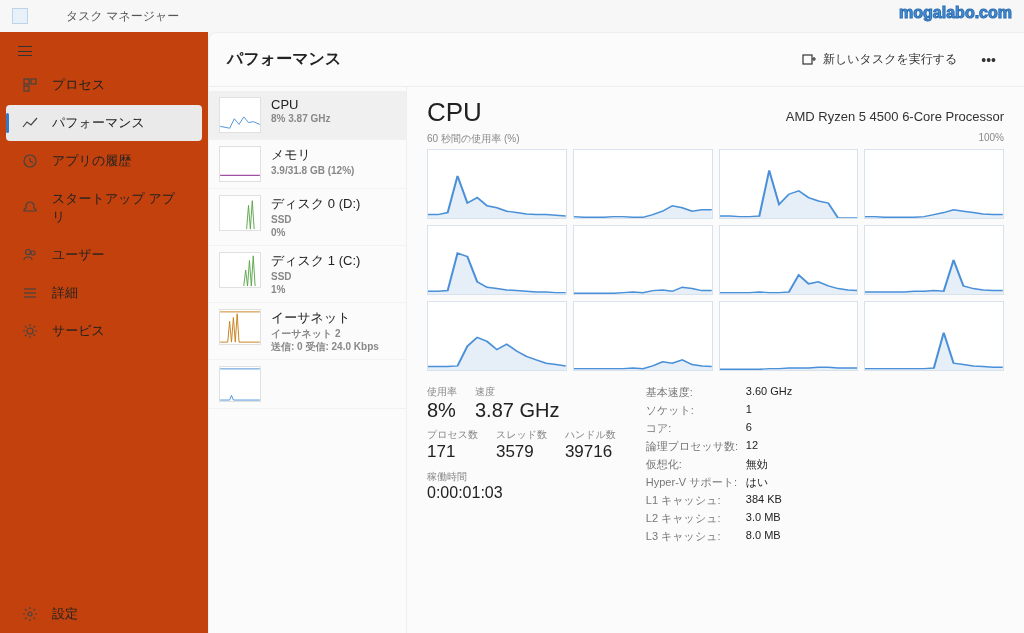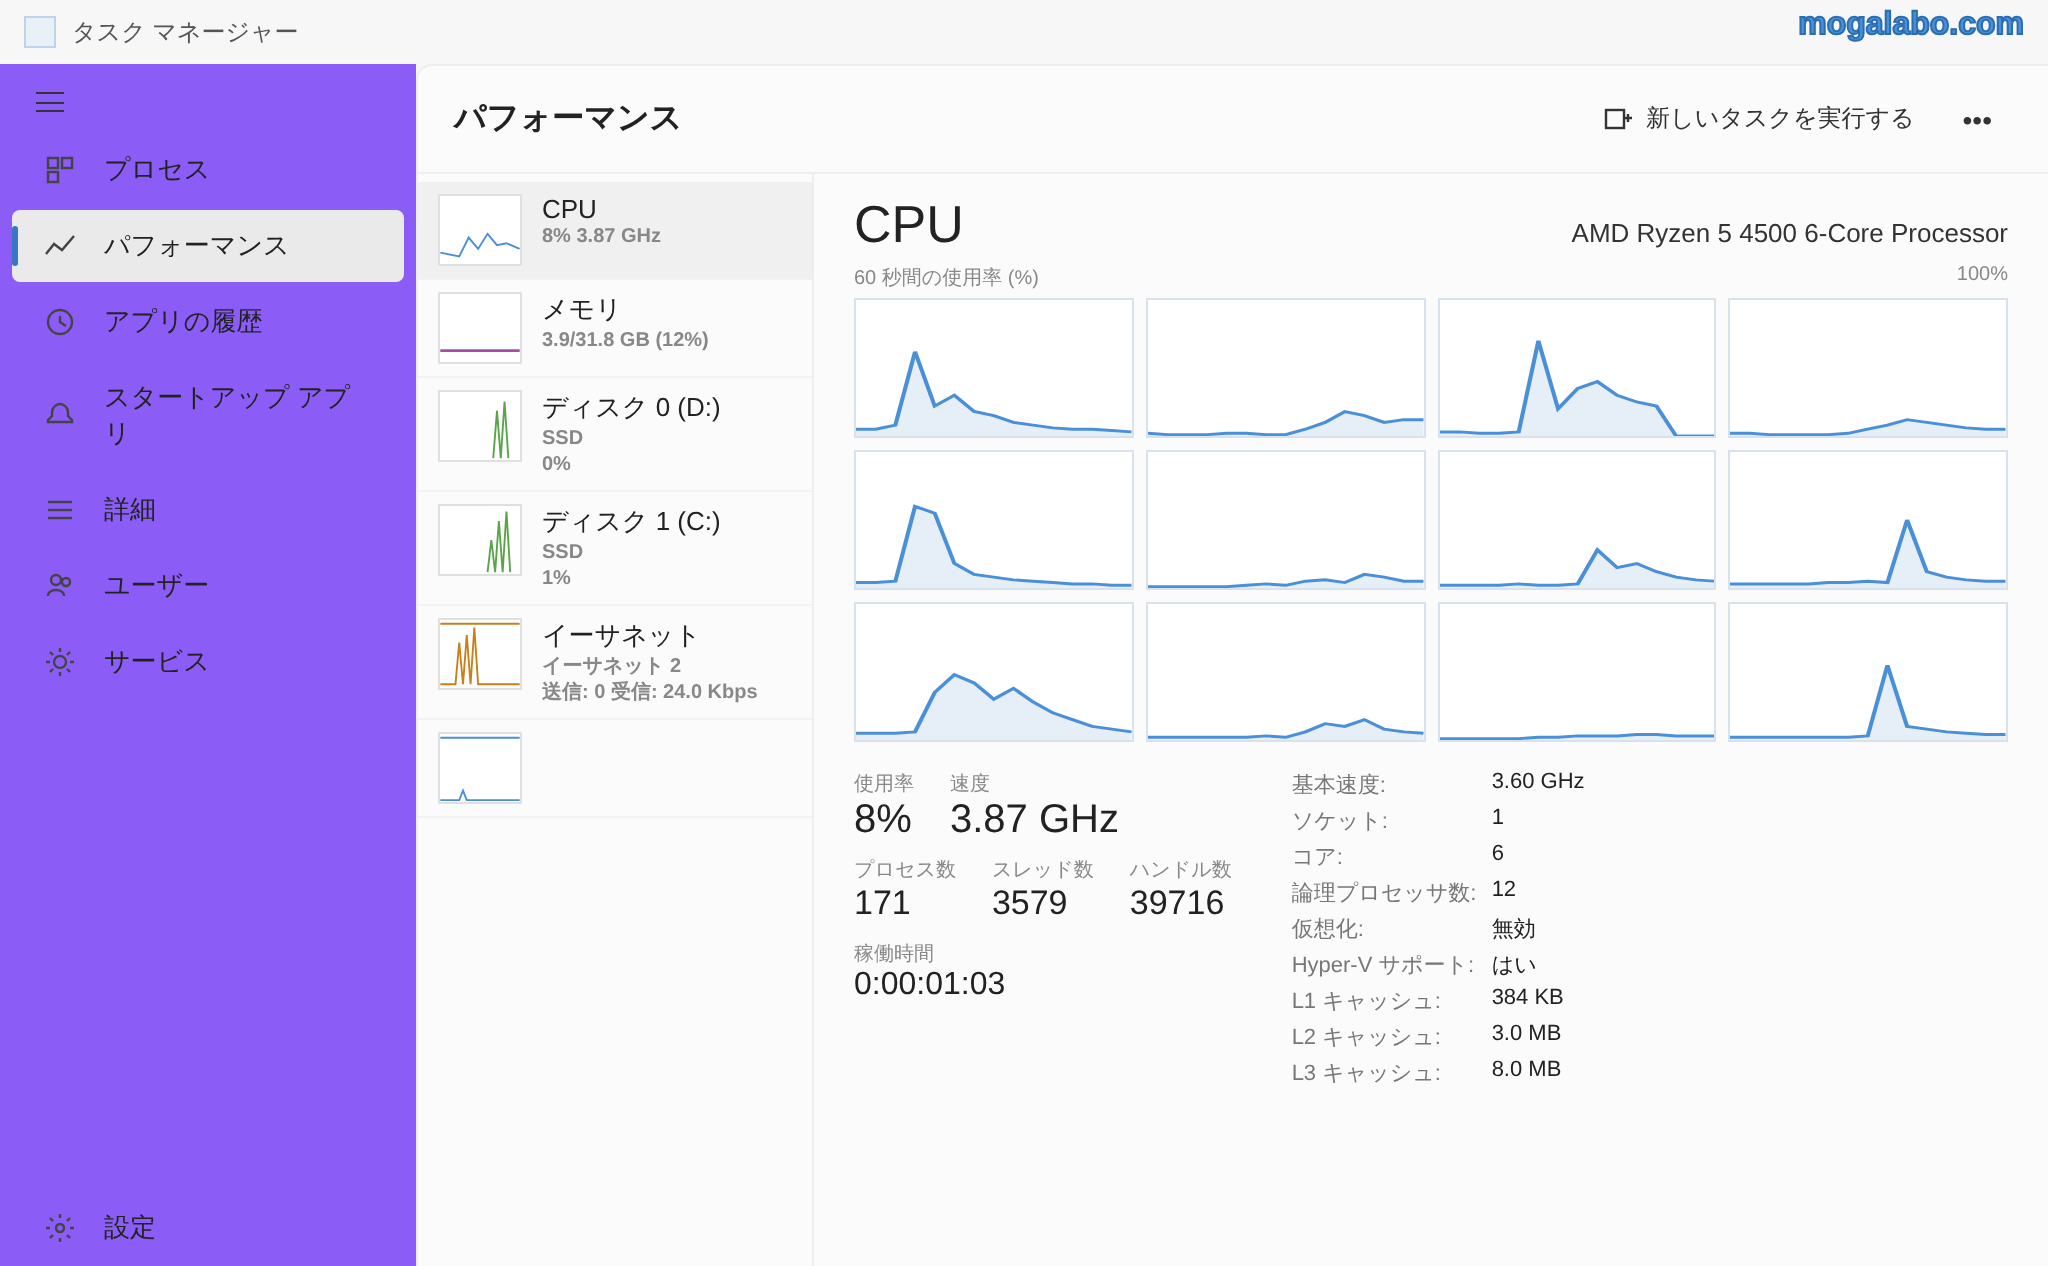--- a/index.html
+++ b/index.html
@@ -1,21 +1,21 @@
 <!DOCTYPE html>
 <html><head>
 <meta charset="utf-8">
 <style>
 * { margin: 0; padding: 0; box-sizing: border-box; font-family: "Segoe UI", "Yu Gothic UI", Meiryo, sans-serif; }
 body { background: #f7f7f7; width: 1024px; height: 633px; overflow: hidden; position: relative; }
 .watermark { position: absolute; top: 4px; right: 12px; font-size: 16px; font-weight: bold; color: #4a90d9; -webkit-text-stroke: 1px #2a6db0; z-index: 100; }
-.titlebar { height: 32px; display: flex; align-items: center; padding: 0 12px; font-size: 12px; color: #555; }
+.titlebar { height: 32px; display: flex; align-items: center; padding: 0 12px; font-size: 12px; color: #555; gap: 30px; }
 .titlebar-icon { width: 16px; height: 16px; background: #e8f0f8; border: 1px solid #bdd4ea; margin-right: 8px; }
 .main-layout { display: flex; height: calc(100% - 32px); }
-.sidebar { width: 208px; background: #8b5cf6; display: flex; flex-direction: column; padding-top: 4px; }
+.sidebar { width: 208px; background: #c2410c; display: flex; flex-direction: column; padding-top: 4px; }
 .hamburger { padding: 10px 18px; cursor: pointer; }
 .hamburger-lines { width: 14px; height: 10px; display: flex; flex-direction: column; justify-content: space-between; }
 .hamburger-lines span { height: 1px; background: #333; }
 .nav-item { display: flex; align-items: center; padding: 9px 16px; font-size: 13px; color: #222; cursor: pointer; border-radius: 4px; margin: 1px 6px; }
 .nav-item.active { background: #eaeaea; position: relative; }
 .nav-item.active::before { content: ""; position: absolute; left: 0; top: 8px; bottom: 8px; width: 3px; background: #3a77c2; border-radius: 2px; }
 .nav-icon { width: 16px; height: 16px; margin-right: 14px; display: flex; align-items: center; justify-content: center; }
 .nav-icon svg { width: 16px; height: 16px; stroke: #444; fill: none; stroke-width: 1.2; }
 .sidebar-spacer { flex: 1; }
 .content { flex: 1; background: #fbfbfb; border-radius: 8px 0 0 0; border-top: 1px solid #eee; border-left: 1px solid #eee; display: flex; flex-direction: column; overflow: hidden; }
@@ -104,36 +104,36 @@
       <span class="nav-icon">
           <svg viewBox="0 0 16 16">
             <path d="M8 2c2 0 4 2 4 4v2l2 2v1H2v-1l2-2V6c0-2 2-4 4-4z"></path>
           </svg>
         </span>
       <span>スタートアップ アプリ</span>
     </div>
     <div class="nav-item">
       <span class="nav-icon">
           <svg viewBox="0 0 16 16">
+            <circle cx="6" cy="5" r="2.5"></circle>
+            <circle cx="11" cy="6" r="2"></circle>
+            <path d="M2 13c0-2 2-3 4-3s4 1 4 3"></path>
+          </svg>
+        </span>
+      <span>ユーザー</span>
+    </div>
+    <div class="nav-item">
+      <span class="nav-icon">
+          <svg viewBox="0 0 16 16">
             <line x1="2" y1="4" x2="14" y2="4"></line>
             <line x1="2" y1="8" x2="14" y2="8"></line>
             <line x1="2" y1="12" x2="14" y2="12"></line>
           </svg>
         </span>
       <span>詳細</span>
-    </div>
-    <div class="nav-item">
-      <span class="nav-icon">
-          <svg viewBox="0 0 16 16">
-            <circle cx="6" cy="5" r="2.5"></circle>
-            <circle cx="11" cy="6" r="2"></circle>
-            <path d="M2 13c0-2 2-3 4-3s4 1 4 3"></path>
-          </svg>
-        </span>
-      <span>ユーザー</span>
     </div>
     <div class="nav-item">
       <span class="nav-icon">
           <svg viewBox="0 0 16 16">
             <circle cx="8" cy="8" r="3"></circle>
             <path d="M8 1v2M8 13v2M1 8h2M13 8h2M3 3l1.5 1.5M11.5 11.5L13 13M3 13l1.5-1.5M11.5 4.5L13 3"></path>
           </svg>
         </span>
       <span>サービス</span>
     </div>

